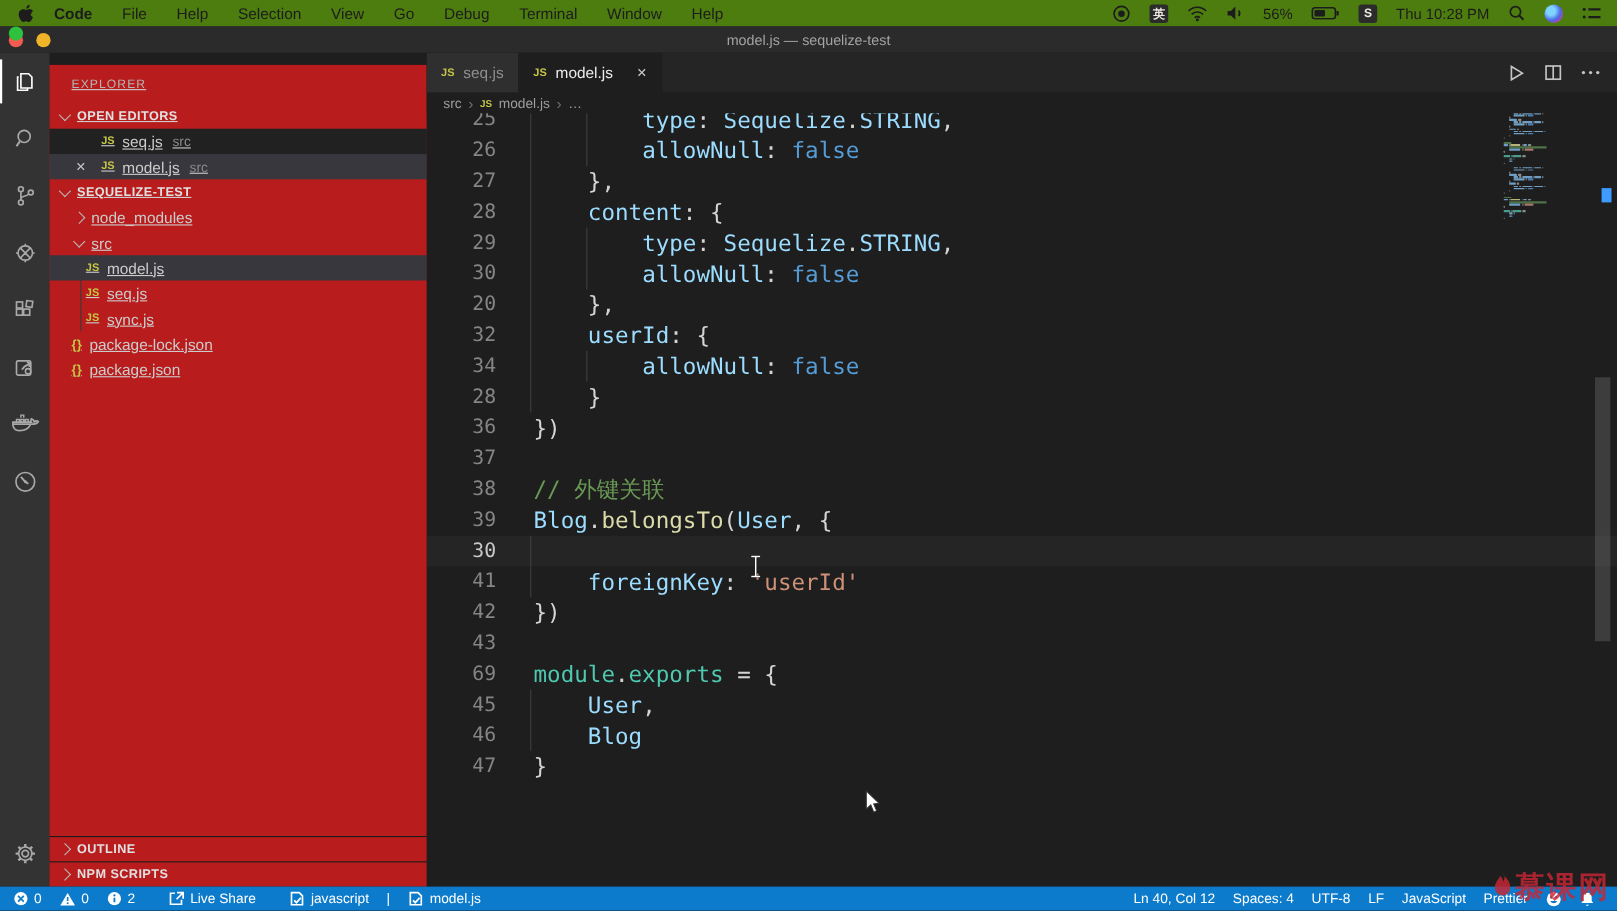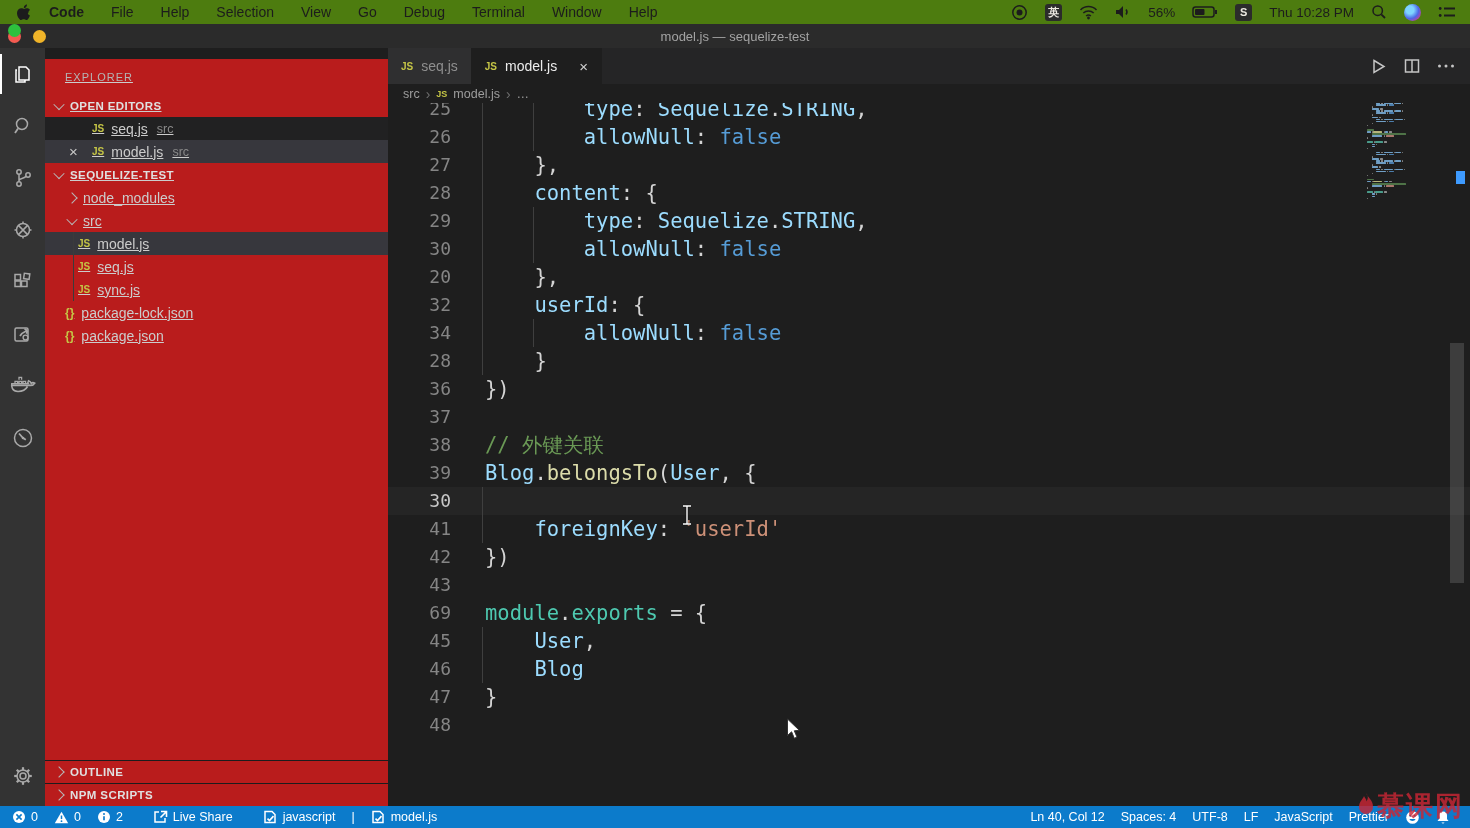--- a/index.html
+++ b/index.html
@@ -434,24 +434,20 @@
         </div>
         <div class="line">
           <span class="g" style="left:94.0px"></span>
     <span class="num">46</span>
     <span class="ct"><span class="">    </span><span class="b">Blog</span></span>
         </div>
         <div class="line">
     <span class="num">47</span>
     <span class="ct"><span class="">}</span></span>
         </div>
-        <div class="line">
-    <span class="num">48</span>
-    <span class="ct"></span>
-        </div>
       </div>
     <div class="minimap">
         <div class="mini-line">
           <i style="left:11.4px;width:3.7px;background:#6f9ec4"></i>
           <i style="left:16.2px;width:1.4px;background:#8a8a8a"></i>
           <i style="left:18.5px;width:9.6px;background:#6f9ec4"></i>
           <i style="left:29.1px;width:1.0px;background:#8a8a8a"></i>
           <i style="left:30.3px;width:6.1px;background:#6f9ec4"></i>
           <i style="left:37.4px;width:1.0px;background:#8a8a8a"></i>
         </div>

